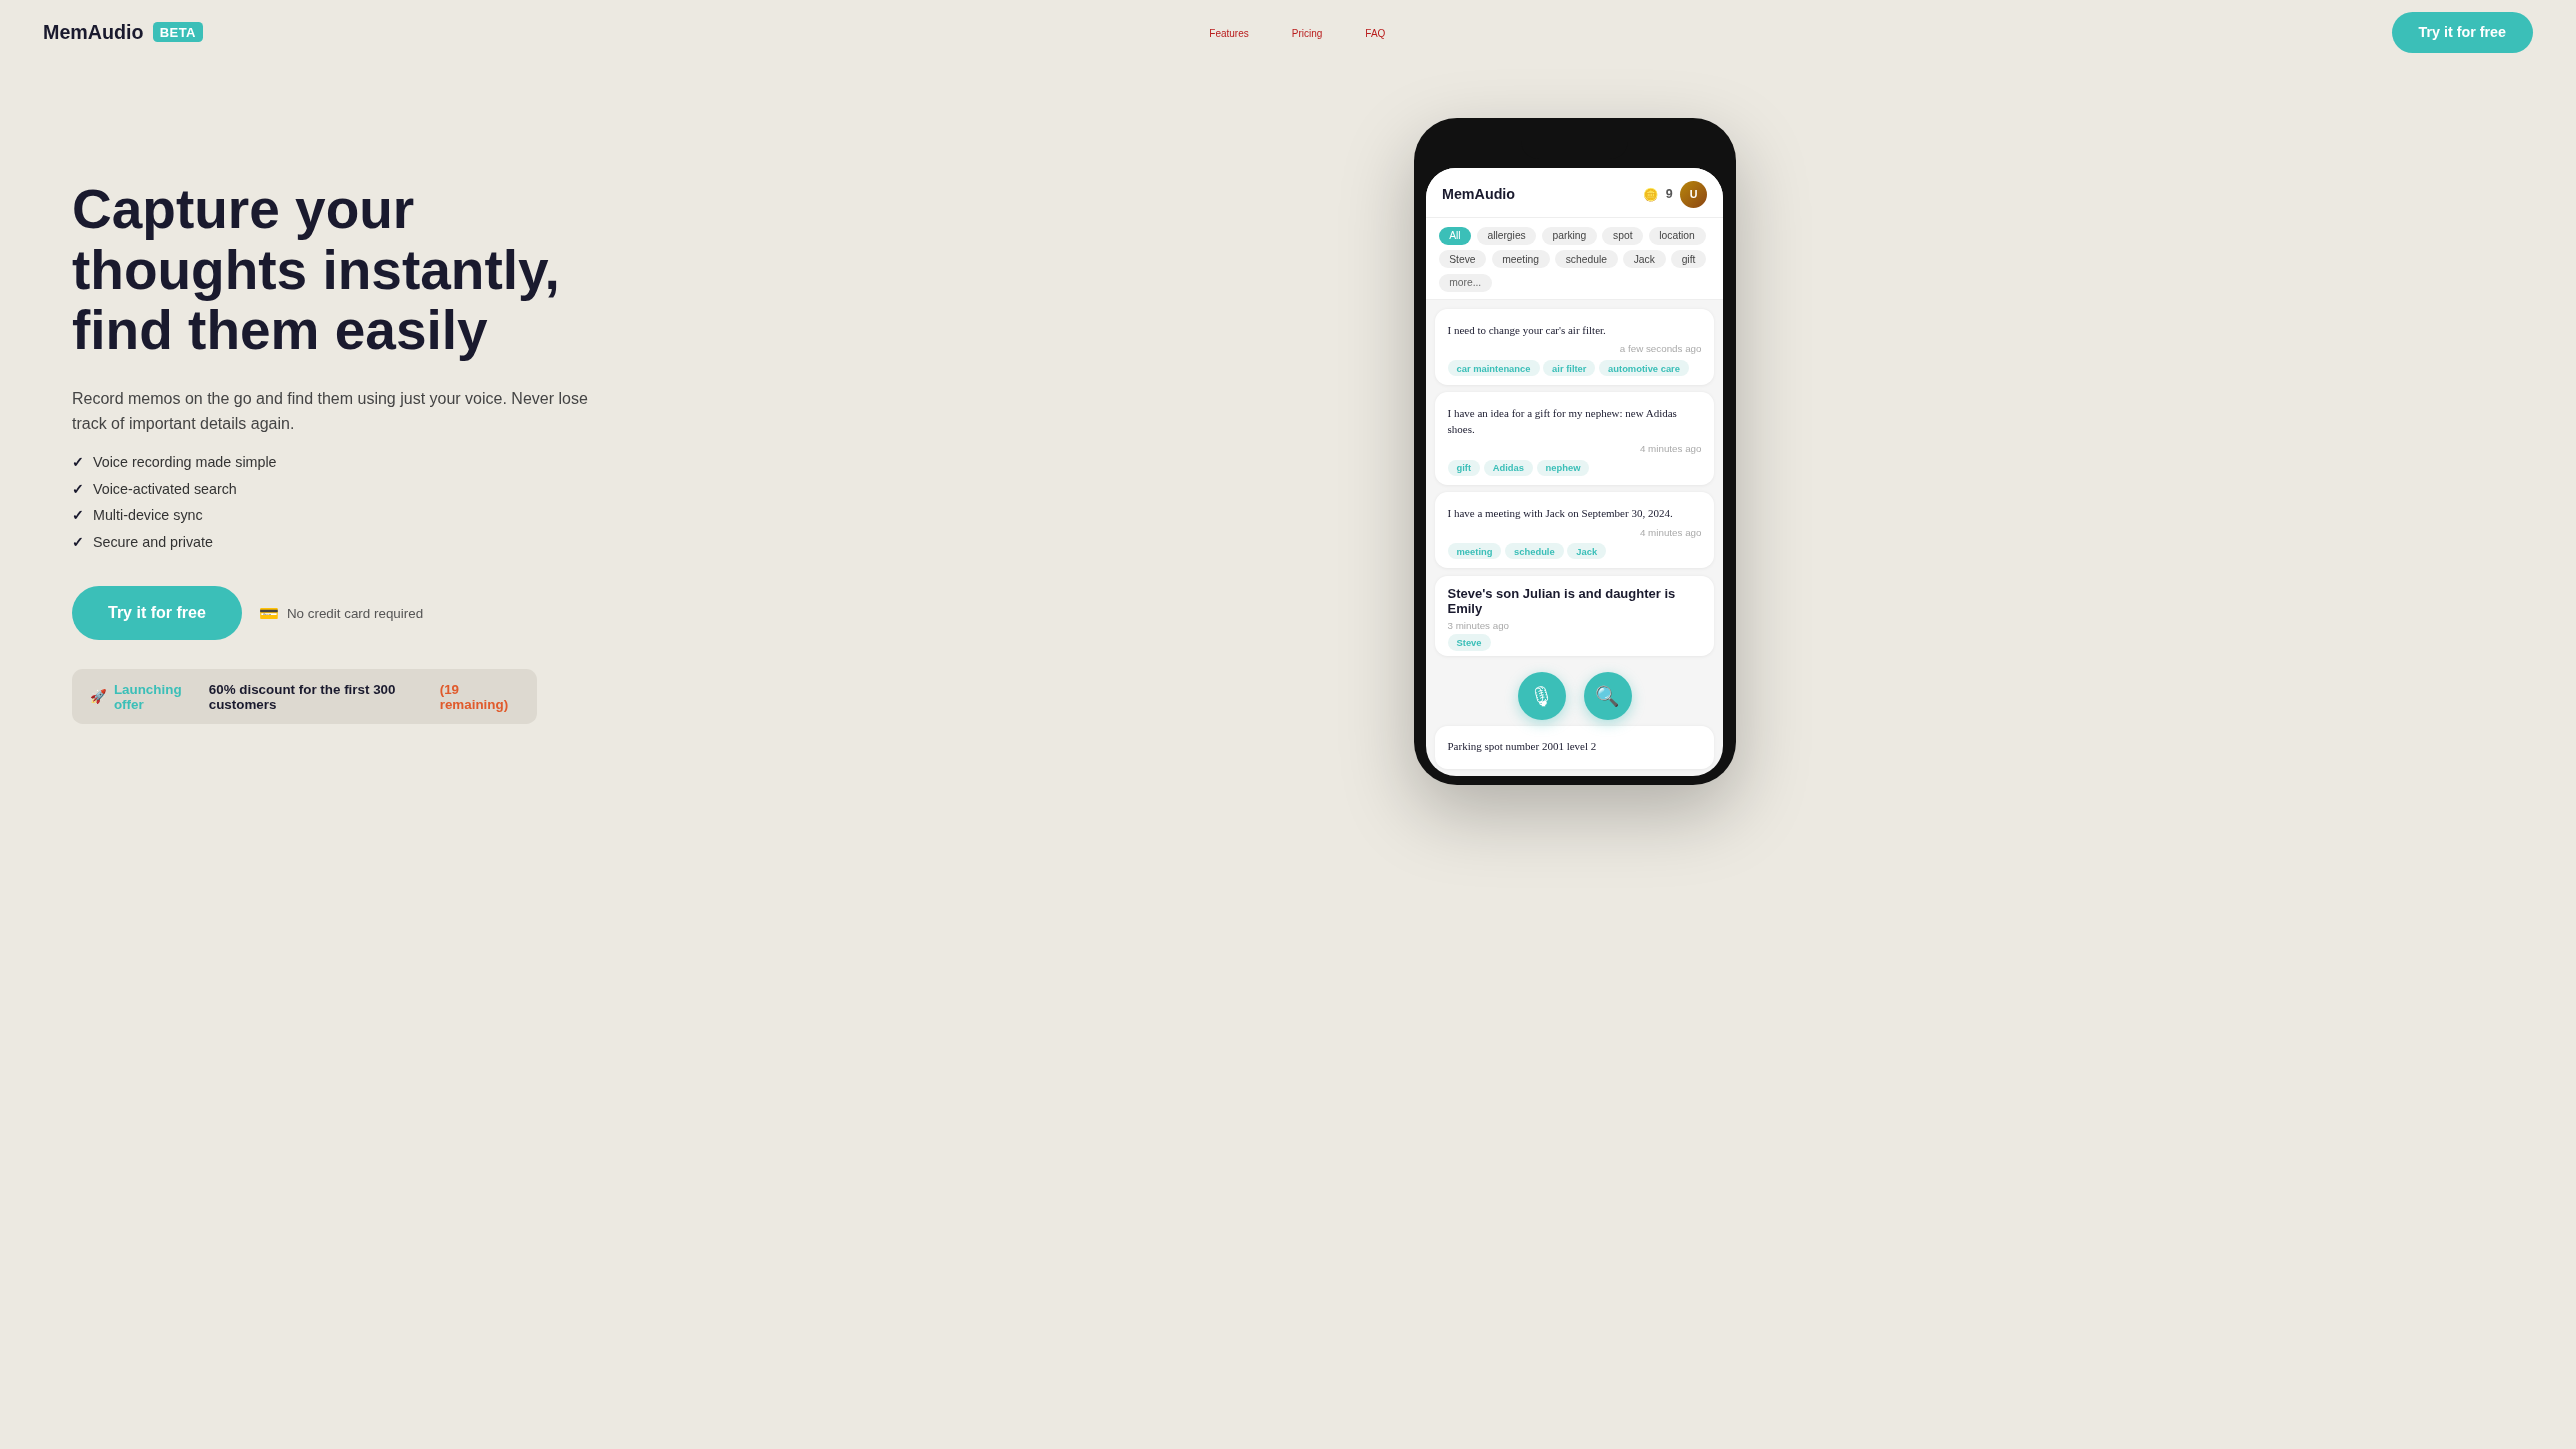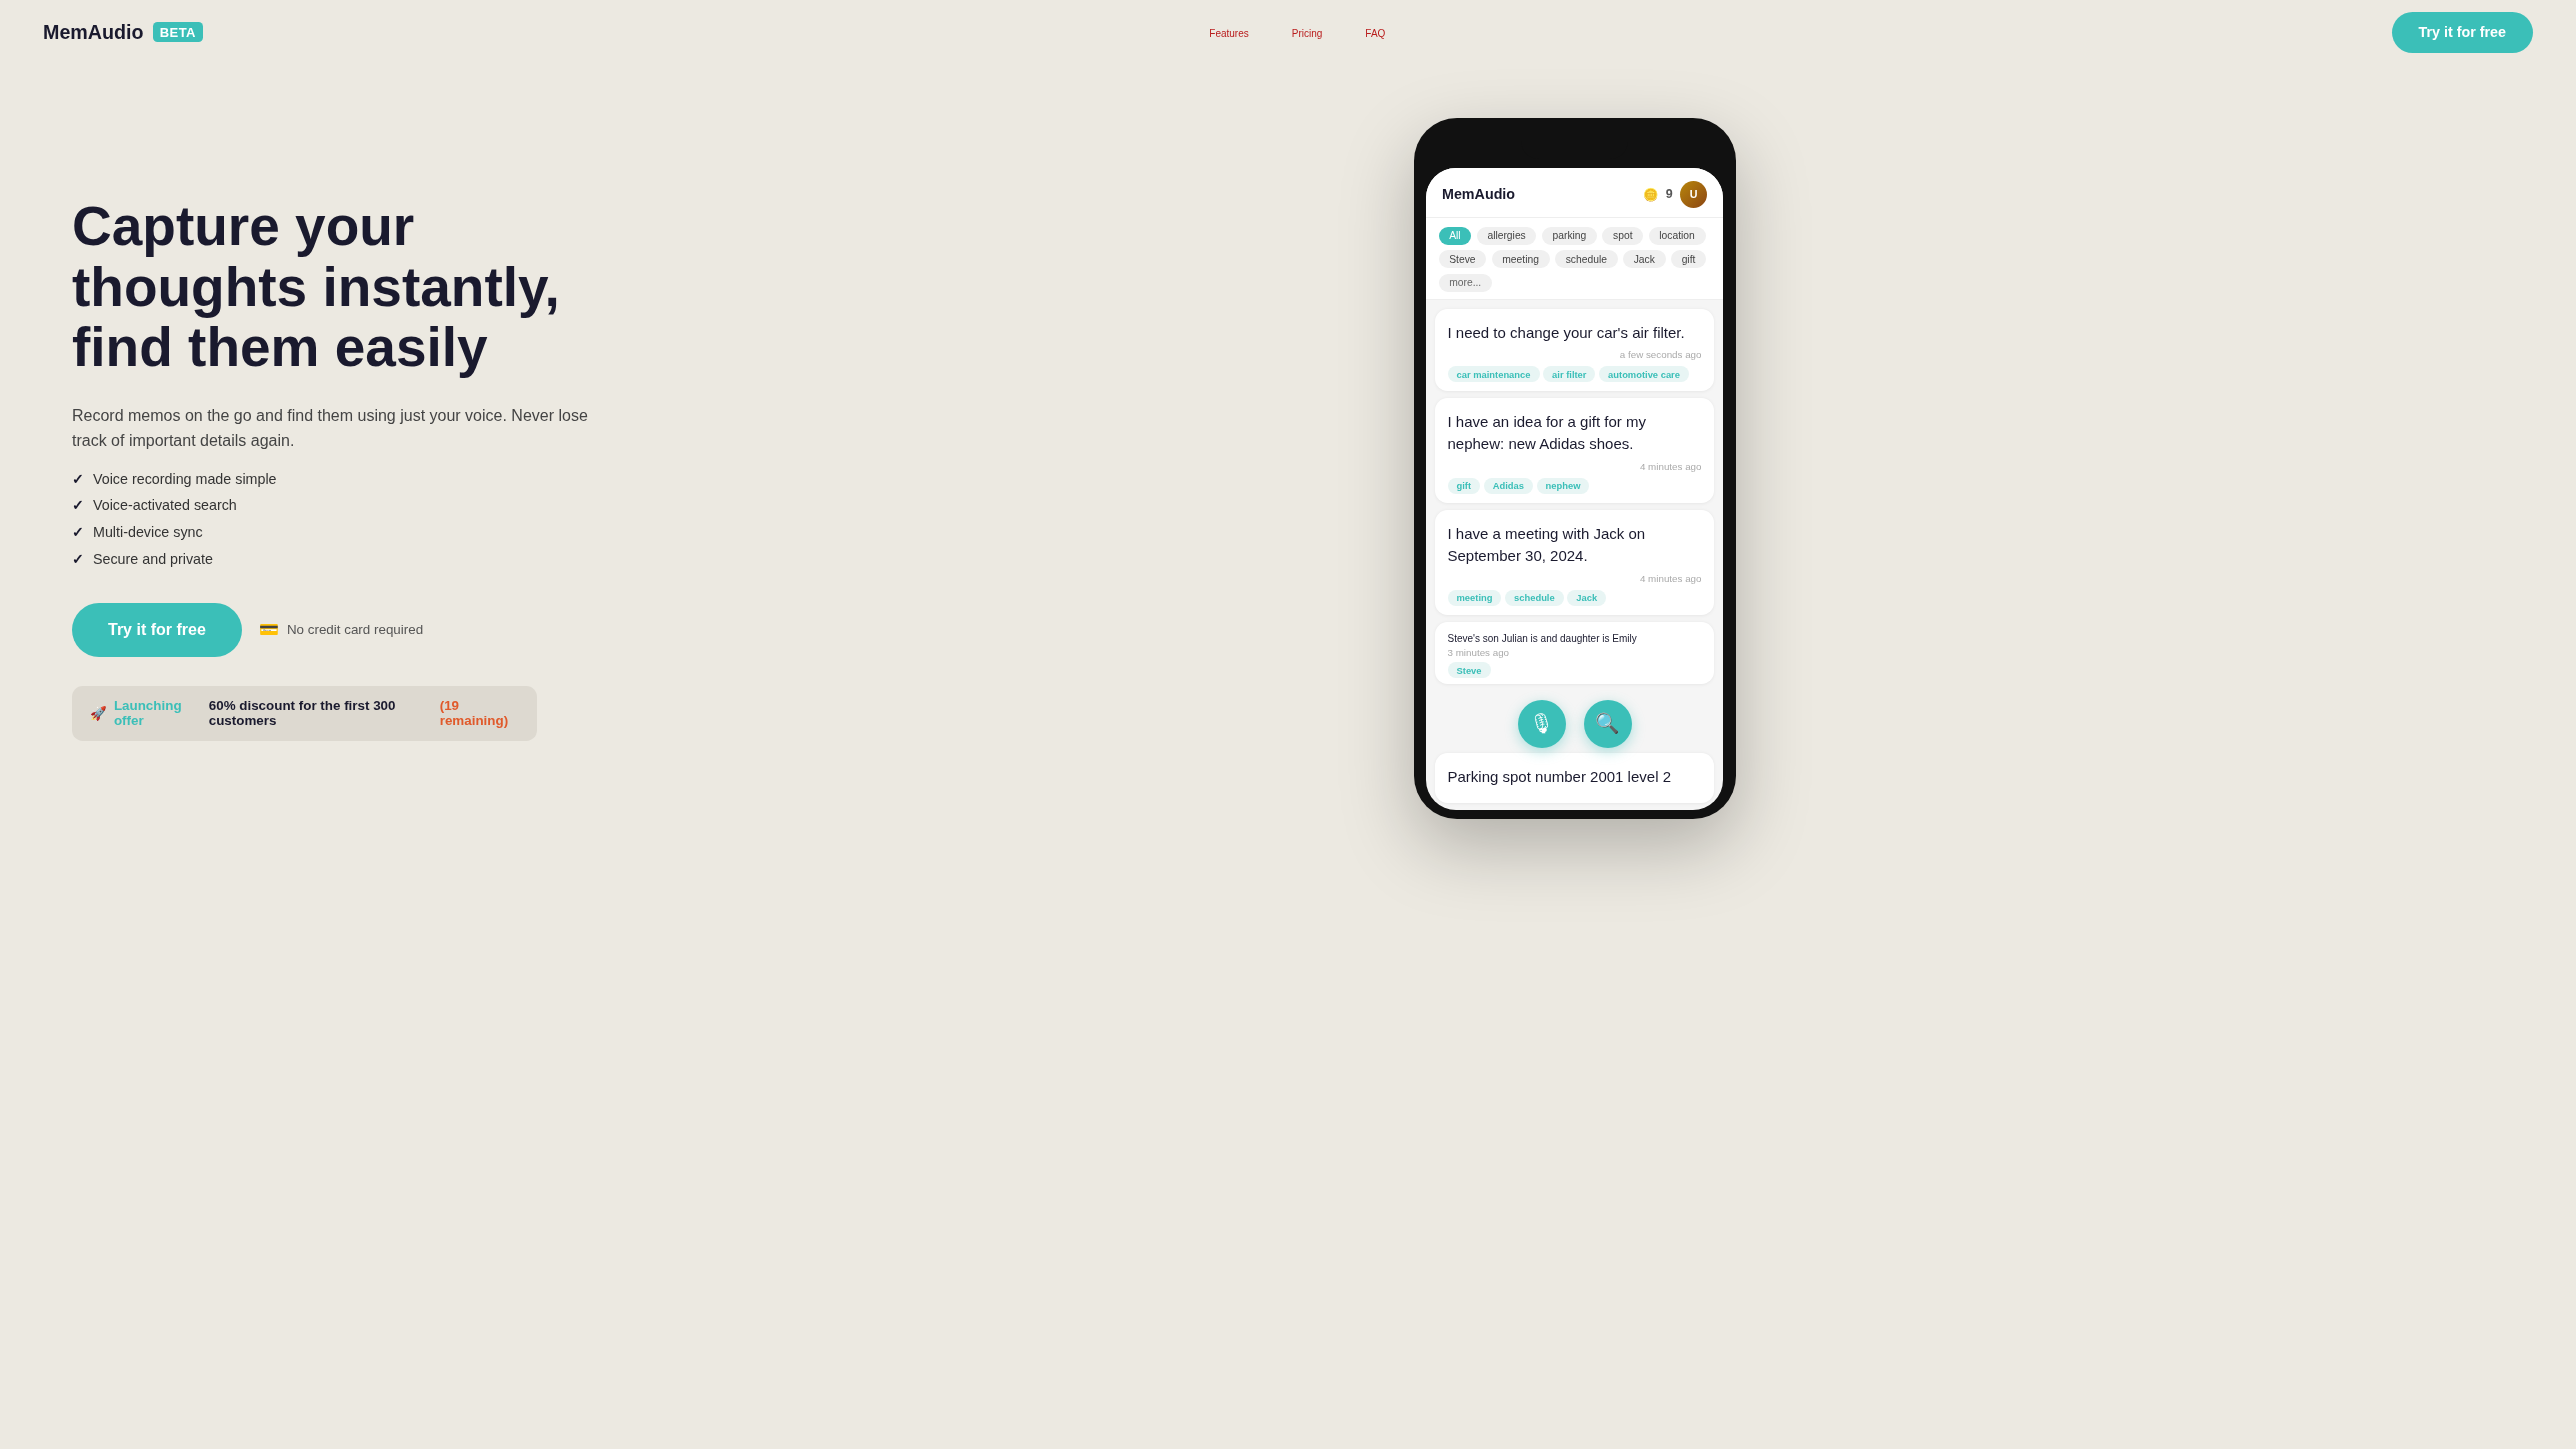--- a/index.html
+++ b/index.html
@@ -252,24 +252,25 @@
       flex-direction: column;
       gap: 7.2px;
     }
     .memo-card {
       background: #fff;
       border-radius: 12.5px;
       padding: 12.5px 12.5px 9px;
       box-shadow: 0 0.9px 3.6px rgba(0,0,0,0.06);
     }
     .memo-text {
-      font-size: 15px;
+      font-size: 11px;
       color: #1a1a2e;
       line-height: 1.5;
       margin-bottom: 5.4px;
+      font-family: Liberation Serif, serif;
     }
     .memo-time {
       font-size: 9.8px;
       color: #aaa;
       text-align: right;
       margin-bottom: 5.4px;
     }
     .memo-tags {
       display: flex;
       flex-wrap: wrap;
@@ -296,22 +297,23 @@
       cursor: pointer;
       box-shadow: 0 3.6px 12.5px rgba(59,191,184,0.4);
     }
     .partial-memo {
       background: #fff;
       border-radius: 12.5px;
       padding: 10.7px 12.5px 5.4px;
       box-shadow: 0 0.9px 3.6px rgba(0,0,0,0.06);
     }
     .partial-memo-text {
-      font-size: 10px;
-      color: #1a1a2e;
+      font-size: 13px;
+      color: #1a1a2e;
+      font-weight: bold;
     }
     .partial-memo-time {
       font-size: 9.8px;
       color: #aaa;
       margin: 3.6px 0 3.6px;
     }
     .partial-memo-tags {
       display: flex;
       gap: 3.6px;
     }

